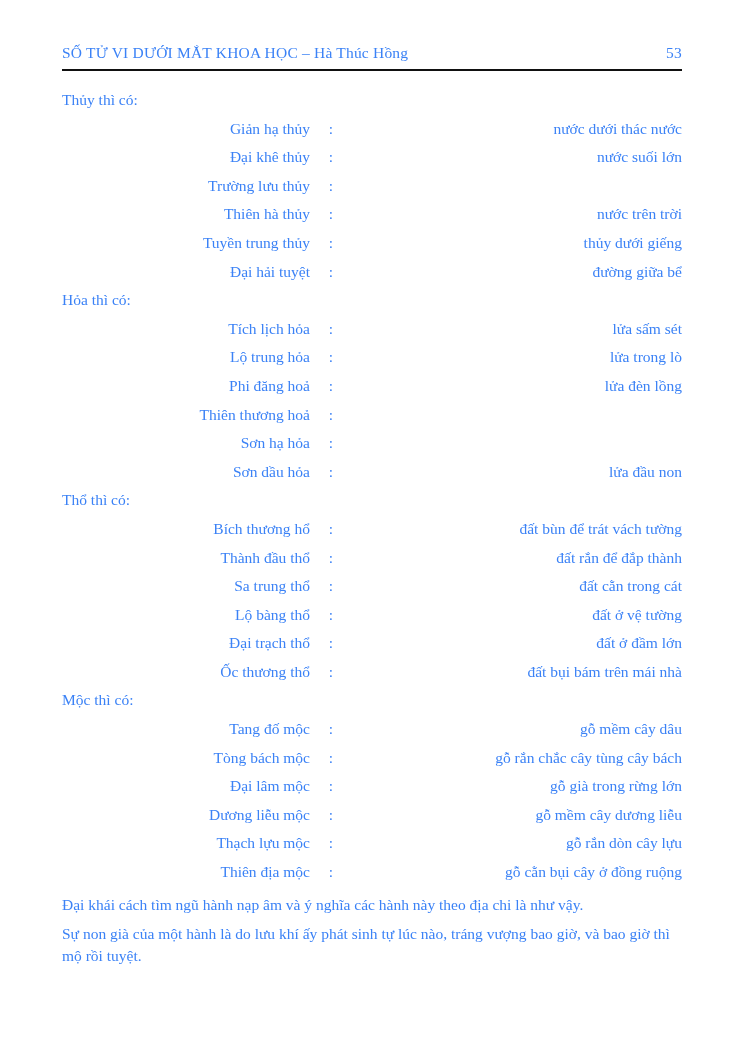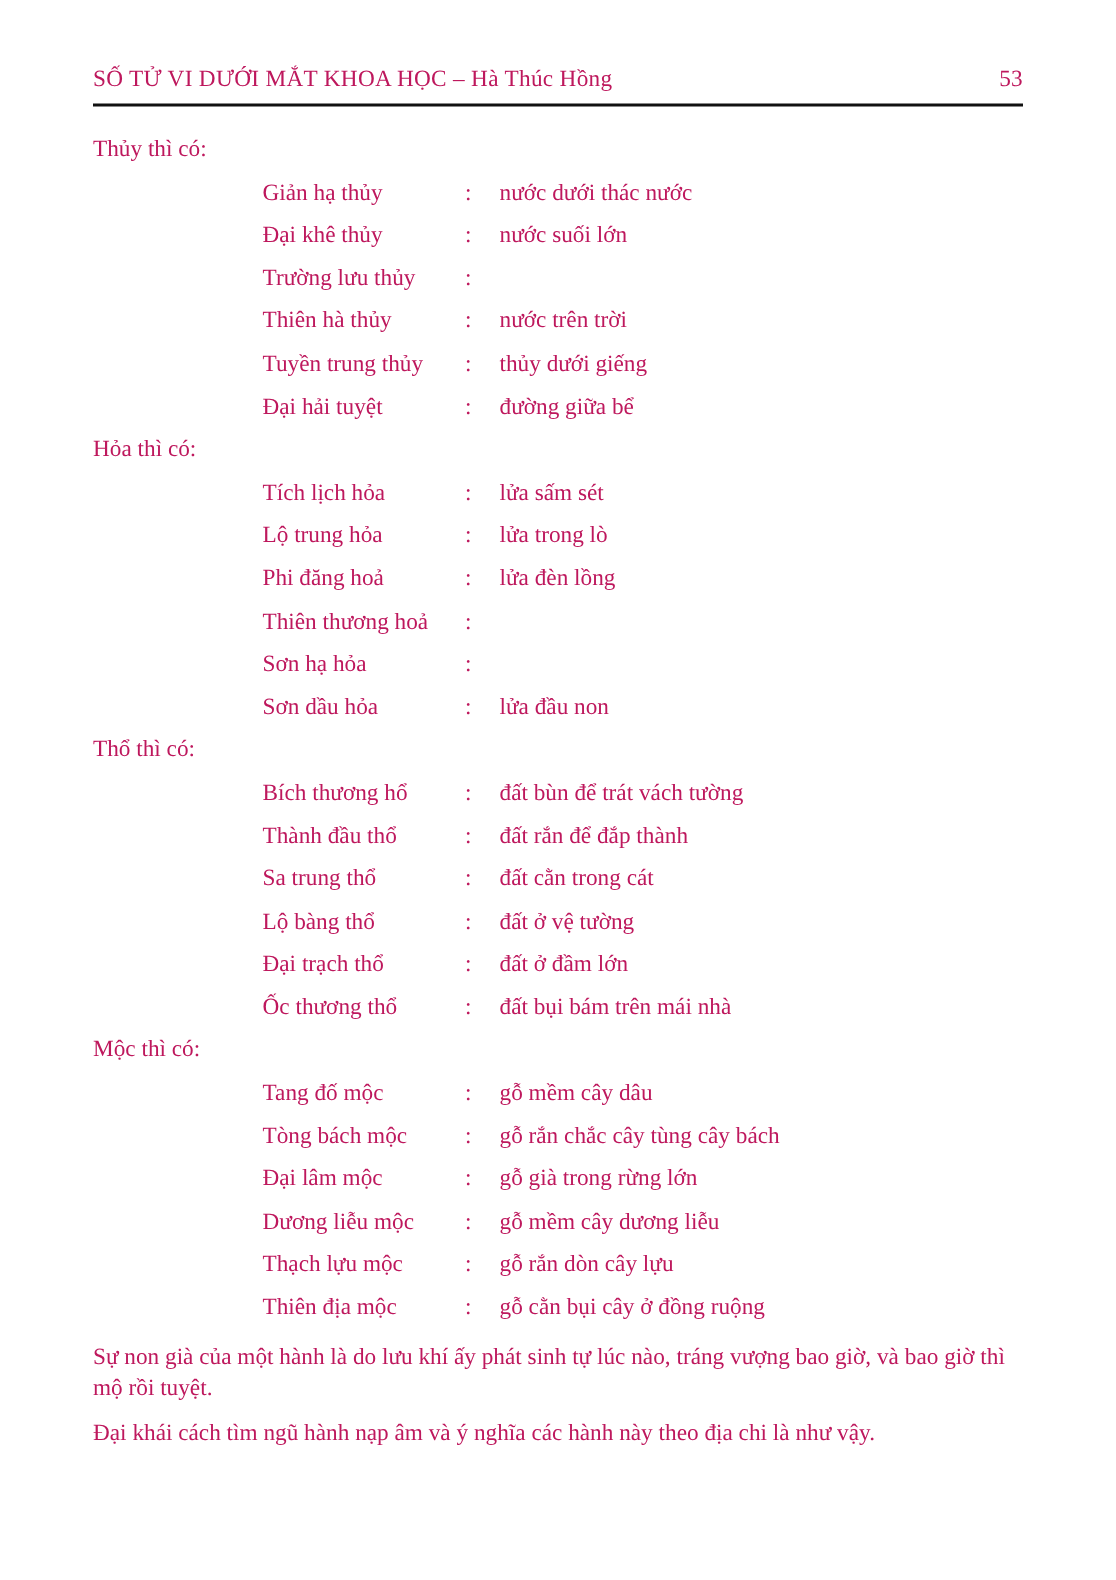--- a/index.html
+++ b/index.html
@@ -3,21 +3,21 @@
 <meta charset="utf-8">
 <style>
   * { margin: 0; padding: 0; box-sizing: border-box; }
   html, body { background: #ffffff; }
   .page {
     position: relative;
     width: 744px;
     height: 967px;
     background: #ffffff;
     font-family: "Liberation Serif", serif;
-    color: #be185d;
+    color: #3b82f6;
     padding: 44px 62px 0 62px;
     overflow: hidden;
   }
   .page-header {
     display: flex;
     justify-content: space-between;
     align-items: baseline;
     font-size: 15.5px;
     letter-spacing: 0.2px;
     border-bottom: 2px solid #111;
@@ -29,20 +29,21 @@
     font-size: 15.5px;
     line-height: 28.6px;
     height: 28.6px;
   }
   .entry-row {
     display: flex;
     padding-left: 113px;
     font-size: 15.5px;
     line-height: 28.6px;
     height: 28.6px;
+    text-align: right;
   }
   .term-name { width: 135px; flex: 0 0 135px; }
   .term-colon { width: 23px; flex: 0 0 23px; }
   .term-desc { flex: 1 1 auto; }
   .paragraphs { margin-top: 7px; }
   .paragraph {
     font-size: 15.5px;
     line-height: 21.5px;
     margin-bottom: 8px;
     text-align: left;
@@ -173,16 +174,16 @@
         <span class="term-colon">:</span>
         <span class="term-desc">gỗ rắn dòn cây lựu</span>
       </div>
       <div class="entry-row">
         <span class="term-name">Thiên địa mộc</span>
         <span class="term-colon">:</span>
         <span class="term-desc">gỗ cằn bụi cây ở đồng ruộng</span>
       </div>
     </div>
   <div class="paragraphs" id="paras">
+      <div class="paragraph">Đại khái cách tìm ngũ hành nạp âm và ý nghĩa các hành này theo địa chi là như vậy.</div>
       <div class="paragraph">Sự non già của một hành là do lưu khí ấy phát sinh tự lúc nào, tráng vượng bao giờ, và bao giờ thì mộ rồi tuyệt.</div>
-      <div class="paragraph">Đại khái cách tìm ngũ hành nạp âm và ý nghĩa các hành này theo địa chi là như vậy.</div>
     </div>
 </div>
 
 </body></html>

